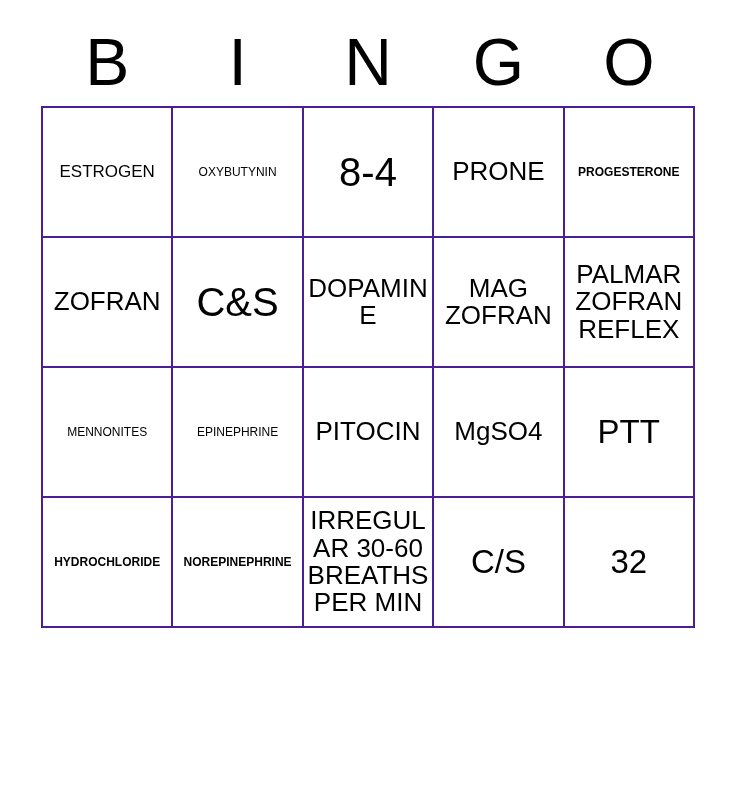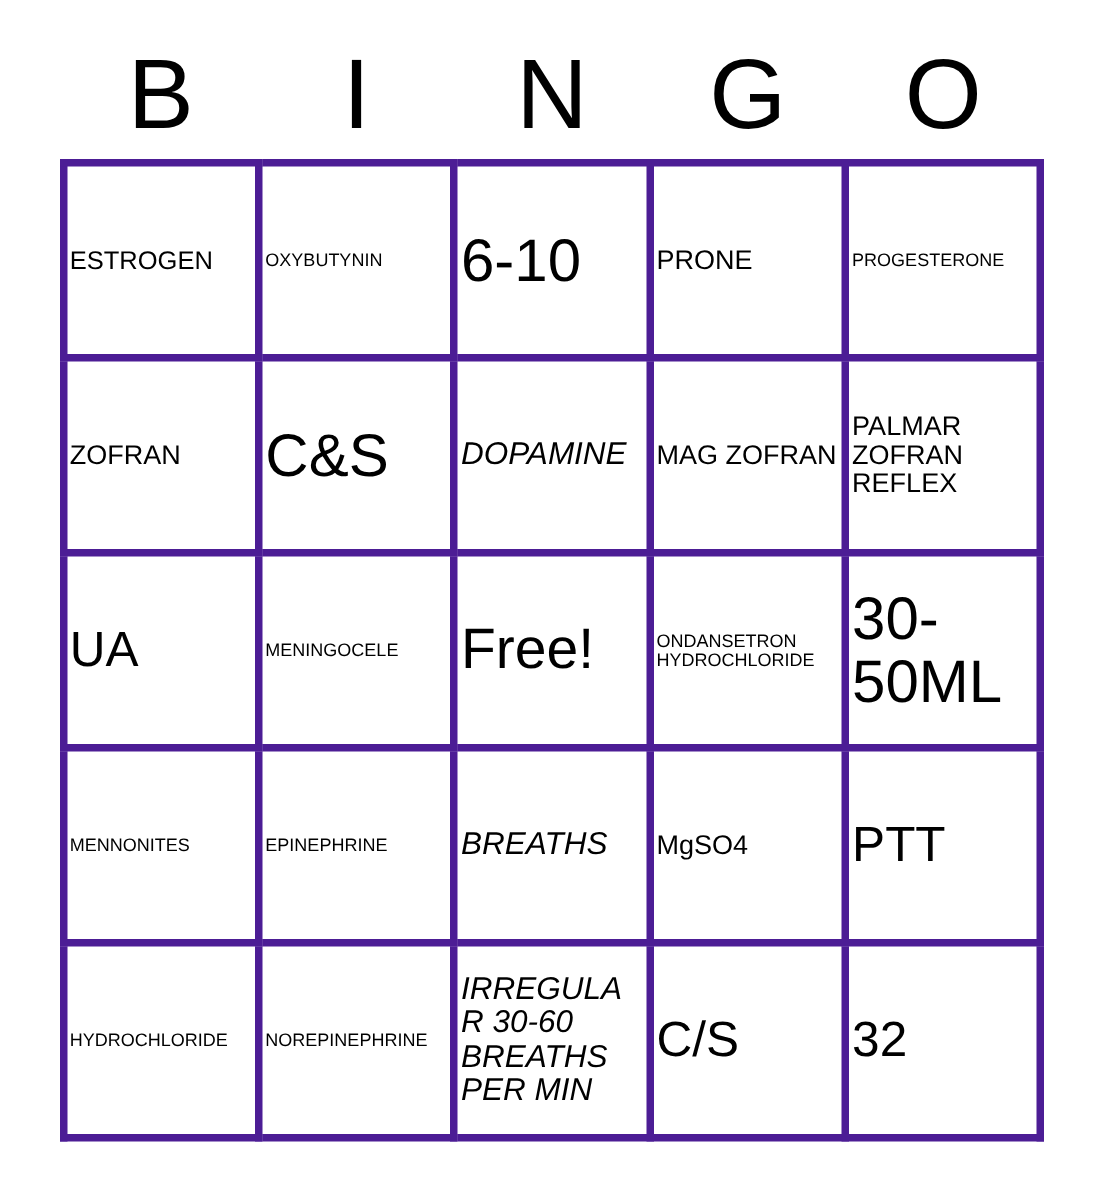--- a/index.html
+++ b/index.html
@@ -36,37 +36,38 @@
     font-family: "Liberation Sans", sans-serif;
     letter-spacing: 0px;
   }
   .grid {
     width: 652px;
     margin: 8px auto 0 auto;
     border-collapse: collapse;
     table-layout: fixed;
   }
   .grid td {
-    border: 5px solid #4c1d95;
+    border: 2px solid #4c1d95;
     width: 130.4px;
     height: 130px;
+    text-align: center;
     vertical-align: middle;
     padding: 1px 2px;
     box-sizing: border-box;
     line-height: 1.05;
     word-wrap: break-word;
     overflow-wrap: break-word;
     hyphens: none;
   }
   
-  .fs-xxs { font-size: 12px; }
+  .fs-xxs { font-size: 12px; font-weight: bold; }
   .fs-xs  { font-size: 12px; }
   .fs-s   { font-size: 17px; }
-  .fs-m   { font-size: 21px; font-style: italic; }
-  .fs-l   { font-size: 18px; }
+  .fs-m   { font-size: 26px; }
+  .fs-l   { font-size: 26px; }
   .fs-xl  { font-size: 33px; }
   .fs-xxl { font-size: 40px; }
   .fs-free { font-size: 38px; }
   .cell-text {
     display: block;
     width: 100%;
   }
 </style>
 </head>
 <body>
@@ -84,21 +85,21 @@
   <table class="grid">
     <tbody>
       <tr>
         <td>
             <span class="cell-text fs-s">ESTROGEN</span>
           </td>
         <td>
             <span class="cell-text fs-xs">OXYBUTYNIN</span>
           </td>
         <td>
-            <span class="cell-text fs-xxl">6-10</span>
+            <span class="cell-text fs-xxl">8-4</span>
           </td>
         <td>
             <span class="cell-text fs-l">PRONE</span>
           </td>
         <td>
             <span class="cell-text fs-xxs">PROGESTERONE</span>
           </td>
       </tr>
       <tr>
         <td>
@@ -112,44 +113,27 @@
           </td>
         <td>
             <span class="cell-text fs-l">MAG ZOFRAN</span>
           </td>
         <td>
             <span class="cell-text fs-l">PALMAR ZOFRAN REFLEX</span>
           </td>
       </tr>
       <tr>
         <td>
-            <span class="cell-text fs-xl">UA</span>
-          </td>
-        <td>
-            <span class="cell-text fs-xs">MENINGOCELE</span>
-          </td>
-        <td>
-            <span class="cell-text fs-free">Free!</span>
-          </td>
-        <td>
-            <span class="cell-text fs-xxs">ONDANSETRON HYDROCHLORIDE</span>
-          </td>
-        <td>
-            <span class="cell-text fs-xxl">30-50ML</span>
-          </td>
-      </tr>
-      <tr>
-        <td>
             <span class="cell-text fs-xs">MENNONITES</span>
           </td>
         <td>
             <span class="cell-text fs-xs">EPINEPHRINE</span>
           </td>
         <td>
-            <span class="cell-text fs-m">BREATHS</span>
+            <span class="cell-text fs-m">PITOCIN</span>
           </td>
         <td>
             <span class="cell-text fs-l">MgSO4</span>
           </td>
         <td>
             <span class="cell-text fs-xl">PTT</span>
           </td>
       </tr>
       <tr>
         <td>

